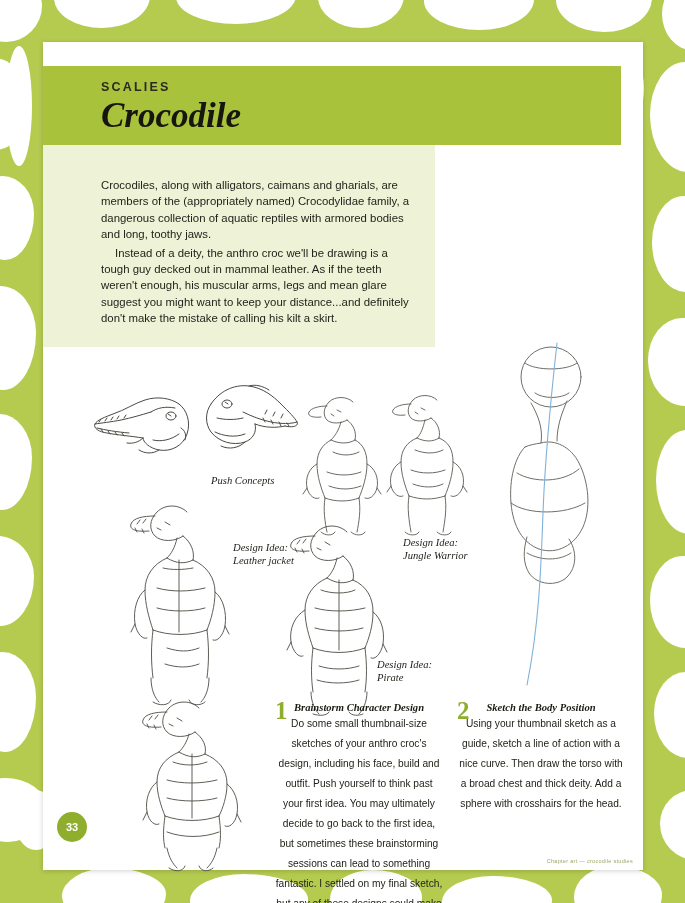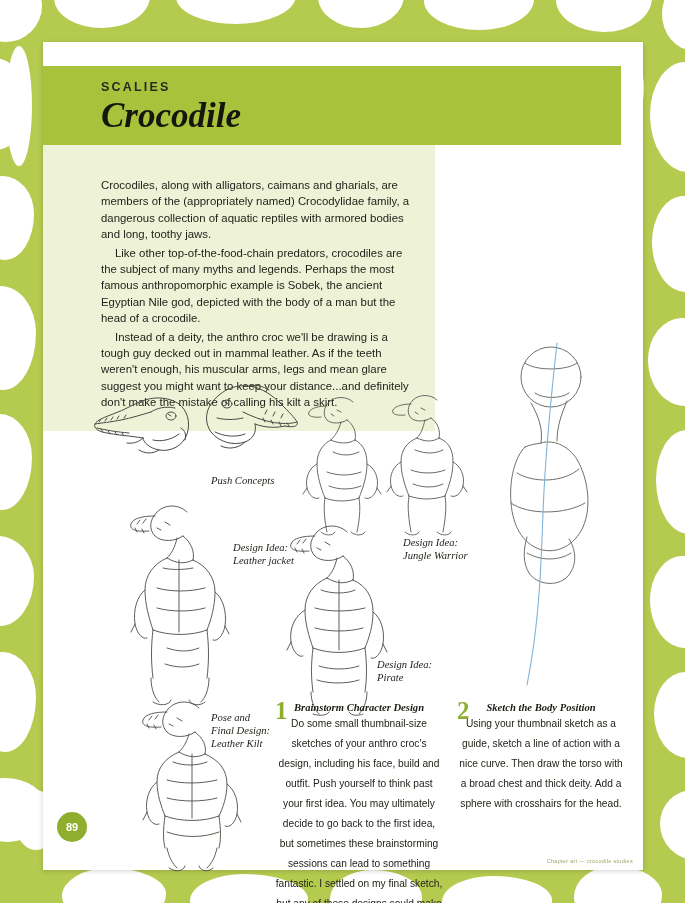--- a/index.html
+++ b/index.html
@@ -213,21 +213,20 @@
   <div class="sheet">
 
     <div class="header-band"></div>
     <div class="header-inner">
       <p class="kicker">SCALIES</p>
       <h1 class="title">Crocodile</h1>
     </div>
 
     <div class="intro">
       <p>Crocodiles, along with alligators, caimans and gharials, are members of the (appropriately named) Crocodylidae family, a dangerous collection of aquatic reptiles with armored bodies and long, toothy jaws.</p>
-      <p>Like other top-of-the-food-chain predators, crocodiles are the subject of many myths and legends. Perhaps the most famous anthropomorphic example is Sobek, the ancient Egyptian Nile god, depicted with the body of a man but the head of a crocodile.</p>
       <p>Instead of a deity, the anthro croc we'll be drawing is a tough guy decked out in mammal leather. As if the teeth weren't enough, his muscular arms, legs and mean glare suggest you might want to keep your distance...and definitely don't make the mistake of calling his kilt a skirt.</p>
     </div>
 
     <div class="art-area">
 
       <div class="art" style="left:24px; top:50px;">
         <svg width="110" height="80" viewBox="0 0 110 80">
           <g fill="none" stroke="#4a4a44" stroke-width="1" stroke-linecap="round" stroke-linejoin="round">
             <path d="M88 16 C80 10, 66 8, 54 12 C44 15, 34 22, 22 26 C14 29, 6 32, 4 36 C2 40, 8 44, 16 45 C26 47, 40 48, 52 50"></path>
             <path d="M4 36 C10 35, 20 34, 30 32 C40 30, 50 27, 60 24"></path>
@@ -421,25 +420,20 @@
             <path d="M80 154 C78 164, 74 170, 70 174"></path>
             <path d="M32 174 C38 178, 46 178, 48 172"></path>
             <path d="M62 172 C64 178, 72 178, 76 174"></path>
             <path d="M10 118 l-4 8 M100 120 l4 8"></path>
             <path d="M40 24 l5 3 M32 30 l4 2"></path>
             <path d="M30 138 C46 144, 66 144, 82 138"></path>
           </g>
         </svg>
       </div>
 
-      <div class="caption" style="left:144px; top:360px; white-space:pre-line;">
-        <span>Pose and
-Final Design:
-Leather Kilt</span>
-      </div>
 
       <div class="art" style="left:398px; top:-1px;">
         <svg width="160" height="360" viewBox="0 0 160 360">
           <g fill="none" stroke="#6f6f68" stroke-width="1" stroke-linecap="round" stroke-linejoin="round">
             <circle cx="86" cy="40" r="30"></circle>
             <path d="M60 26 C70 34, 102 34, 112 26"></path>
             <path d="M70 56 C78 62, 96 62, 104 56"></path>
             <path d="M66 66 C74 80, 78 92, 76 106"></path>
             <path d="M102 64 C96 78, 92 90, 92 104"></path>
             <path d="M60 110 C50 120, 44 142, 46 166 C48 190, 58 206, 74 212 C92 218, 110 208, 118 190 C126 172, 124 146, 114 126 C106 110, 90 102, 76 106 C70 107, 64 108, 60 110 Z"></path>
@@ -465,17 +459,17 @@
       <div class="step" style="left:390px; top:364px;">
         <div class="step-num">2</div>
         <div class="step-body">
           <p class="step-title">Sketch the Body Position</p>
           <p class="step-text">Using your thumbnail sketch as a guide, sketch a line of action with a nice curve. Then draw the torso with a broad chest and thick deity. Add a sphere with crosshairs for the head.</p>
         </div>
       </div>
 
     </div>
 
-    <div class="folio">89</div>
+    <div class="folio">33</div>
     <div class="credit">Chapter art — crocodile studies</div>
 
   </div>
 </div>
 
 </body></html>

